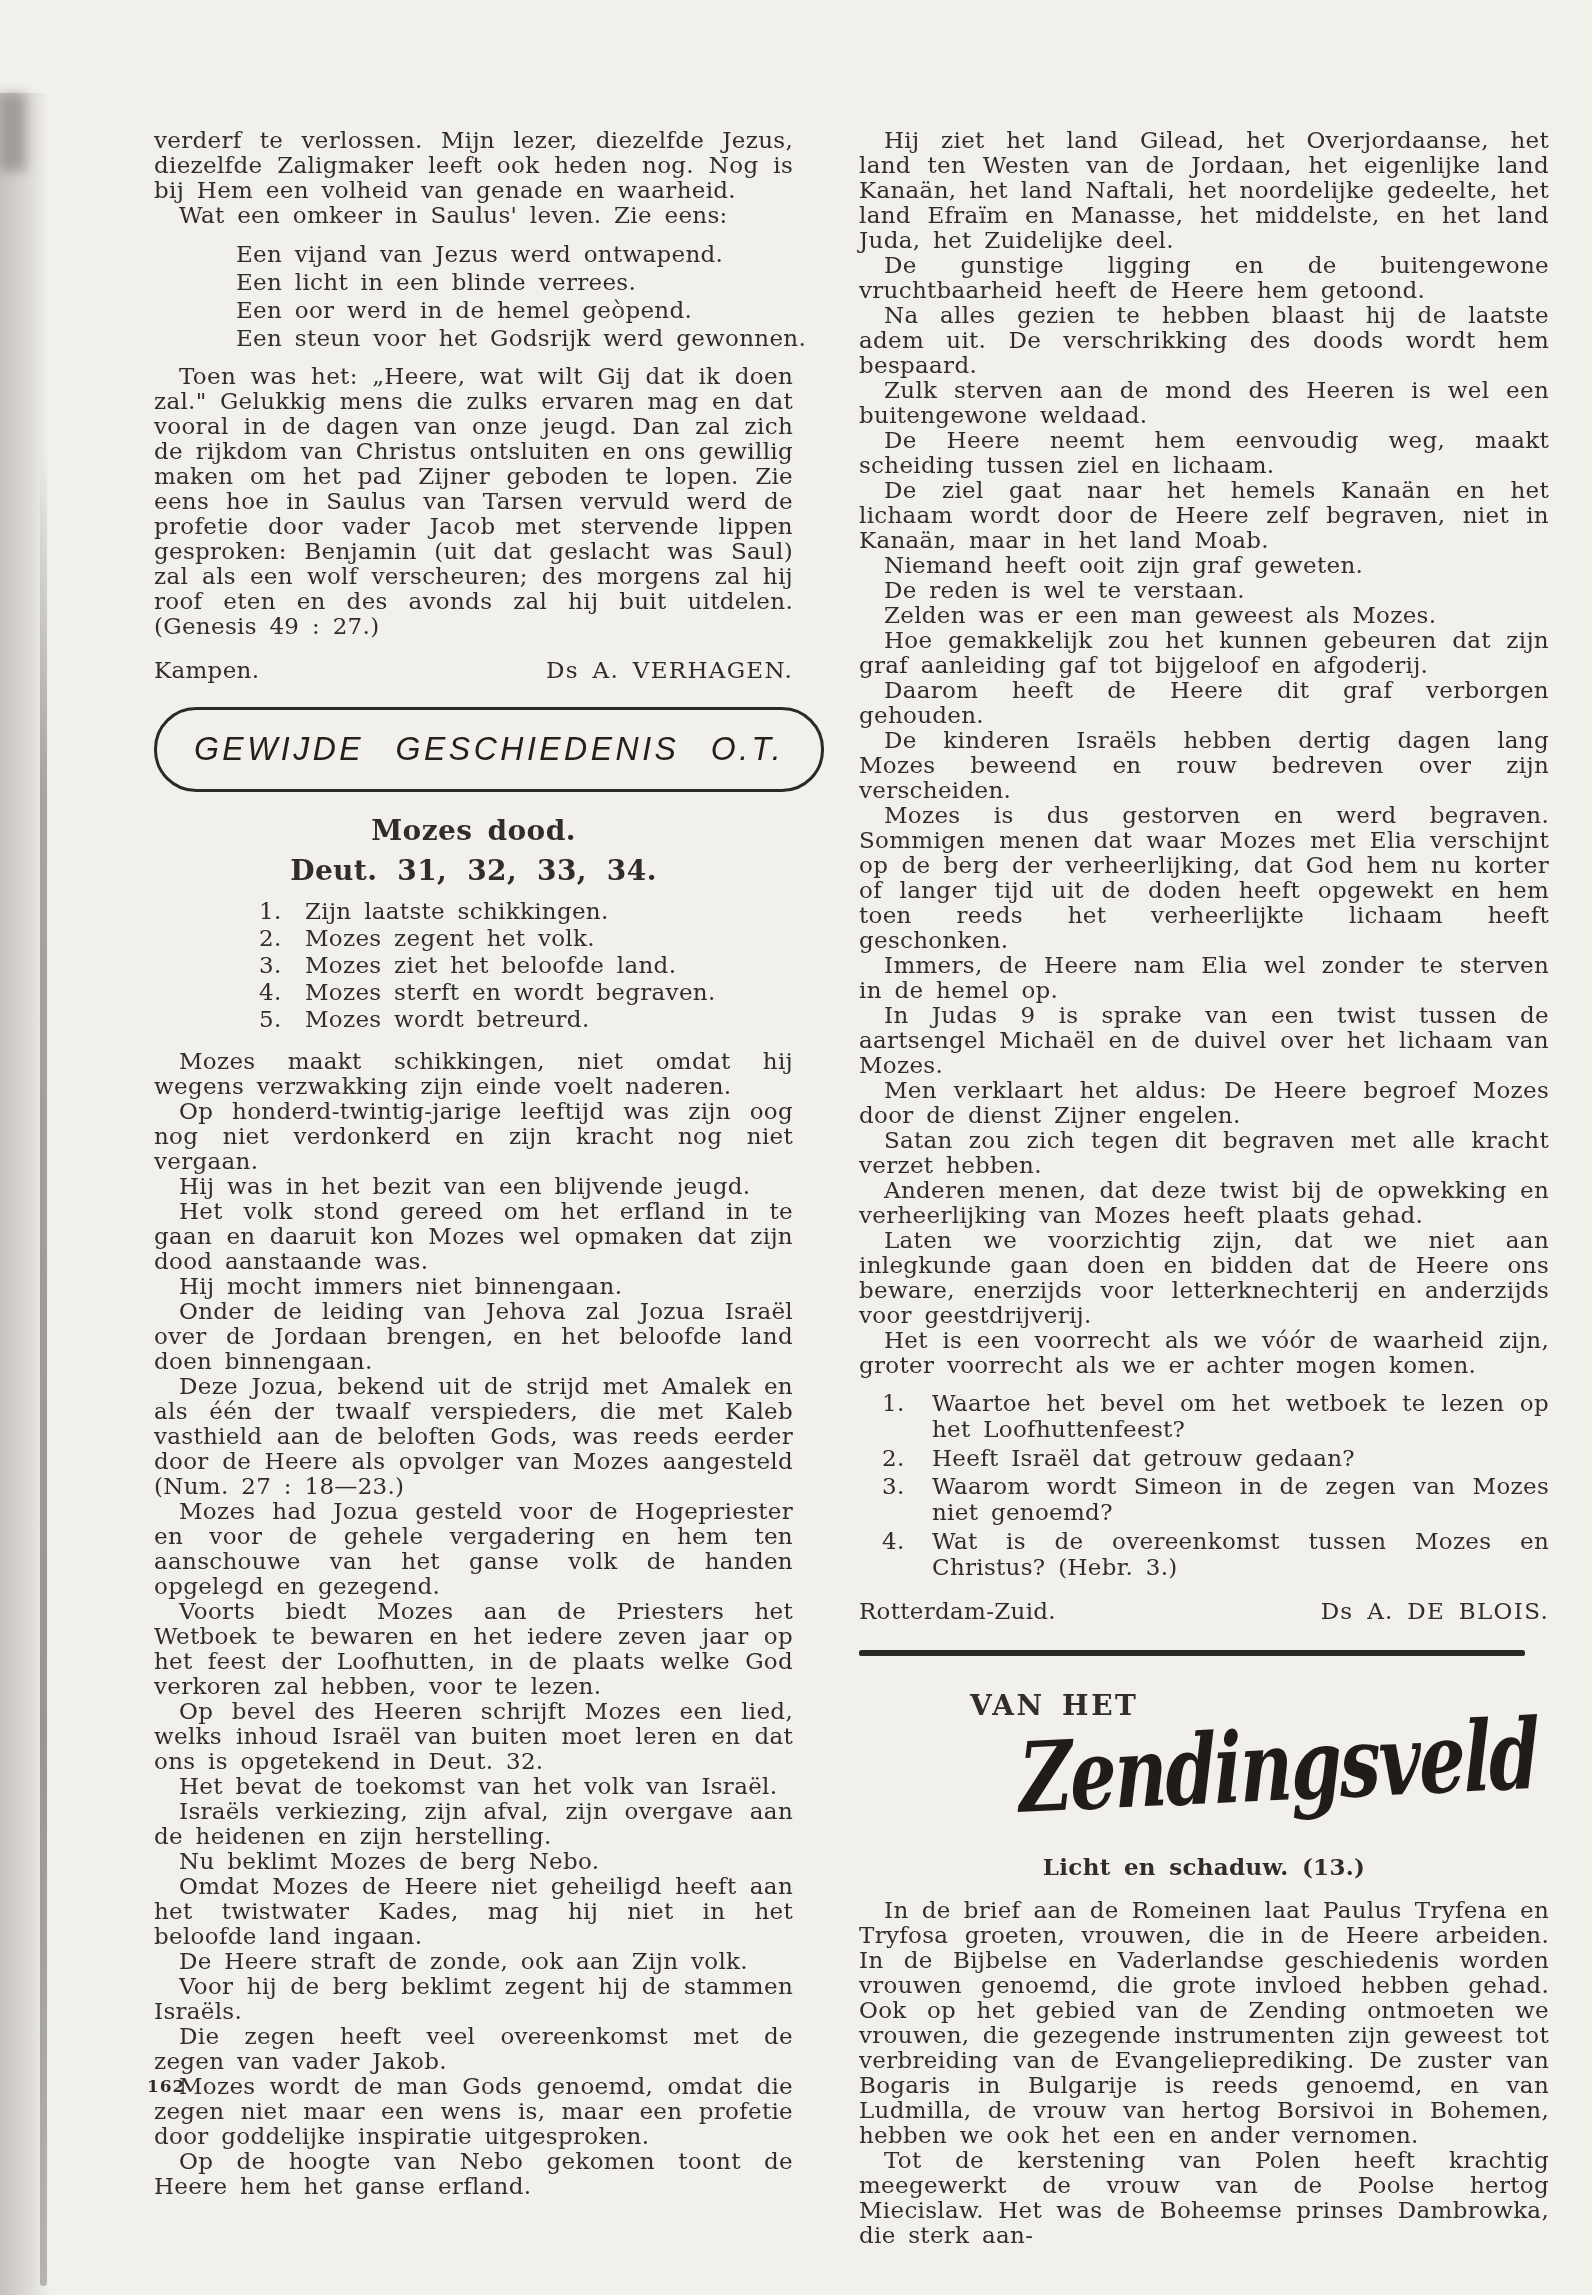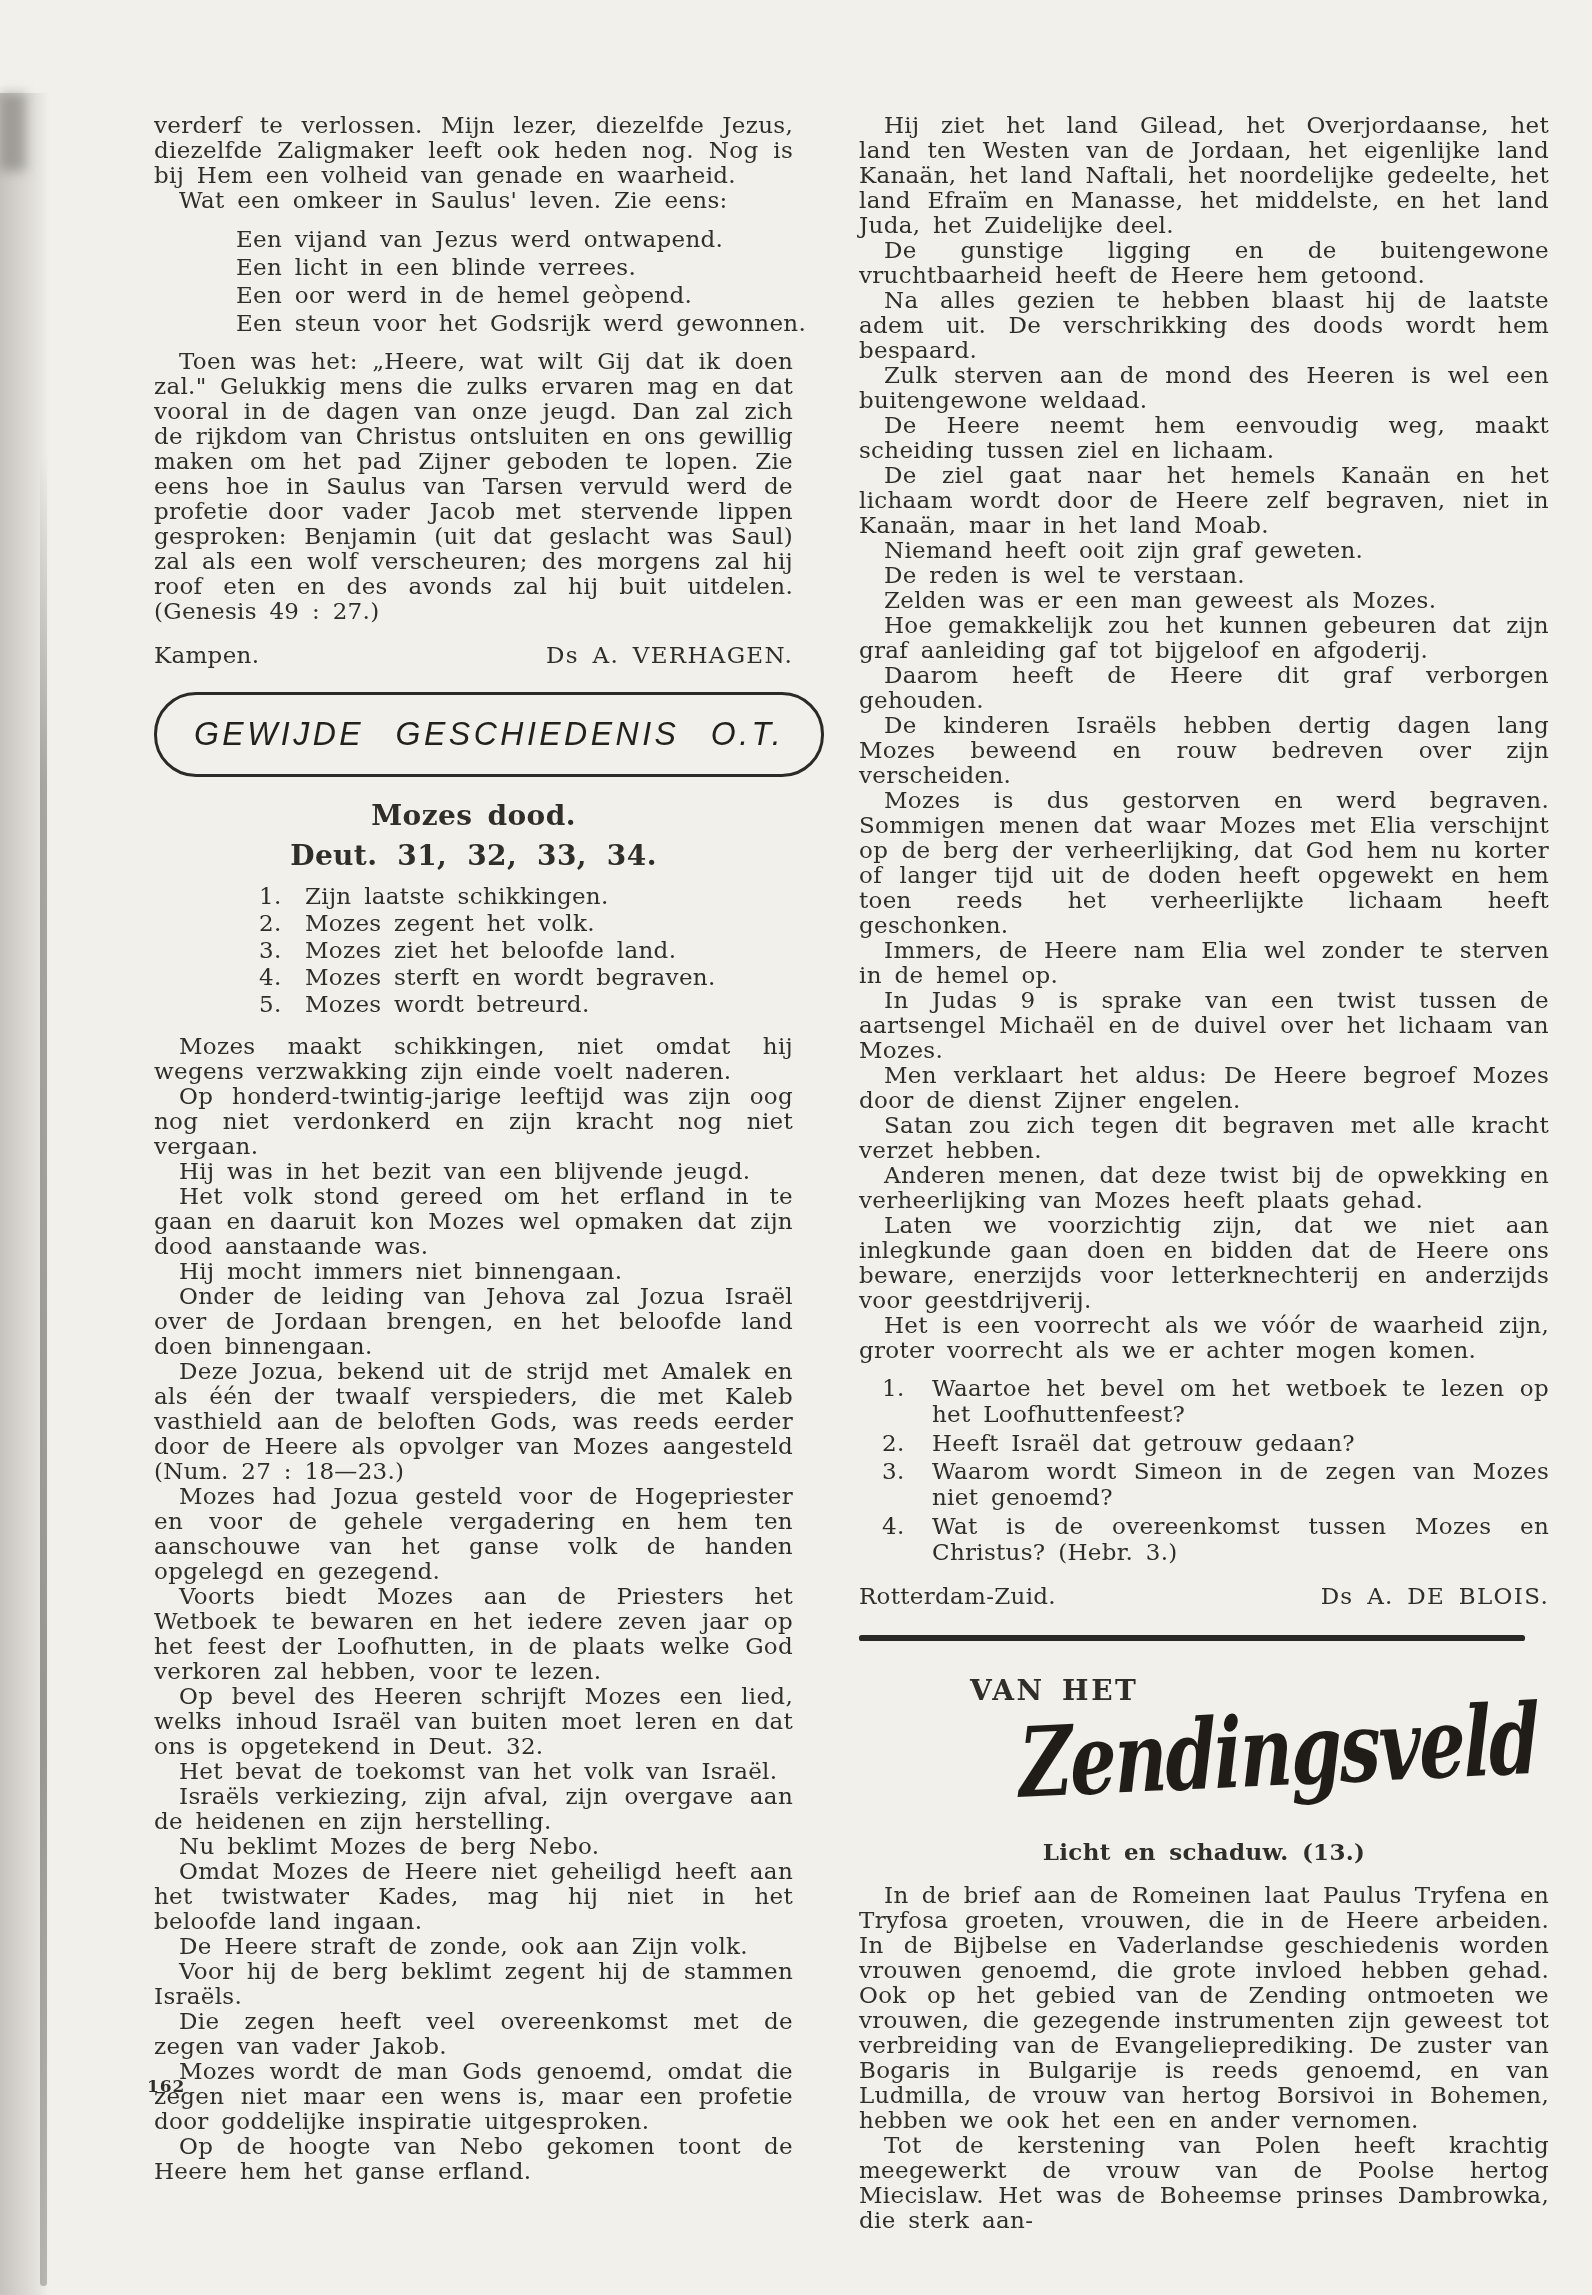--- a/index.html
+++ b/index.html
@@ -40,21 +40,21 @@
     position: absolute;
     right: 3.5px;
     top: 362px;
     bottom: 8.6px;
     width: 7px;
     border-radius: 3.5px;
     background: linear-gradient(180deg, rgba(110,107,101,0) 0%, rgba(100,97,92,0.5) 18%, rgba(84,81,77,0.55) 70%, rgba(84,81,77,0.35) 100%);
   }
   .col {
     position: absolute;
-    top: 113px;
+    top: 128px;
     font-size: 23px;
     line-height: 25px;
     text-align: justify;
     letter-spacing: 0.3px;
     word-spacing: 0.22em;
   }
   .col-left  { left: 154px; width: 639px; }
   .col-right { left: 859px; width: 690px; }
 
   .paras p { margin: 0; text-indent: 25px; }

